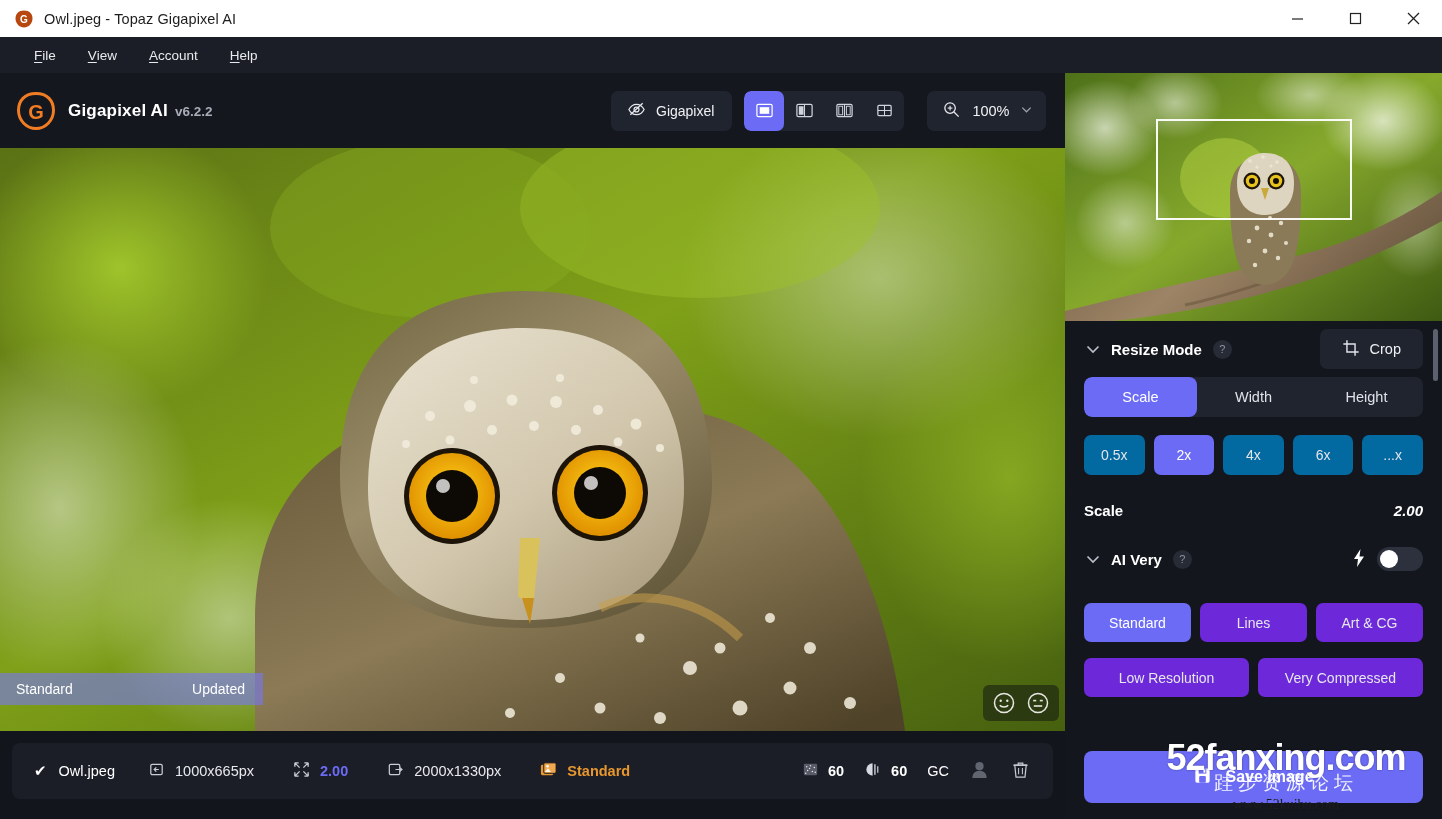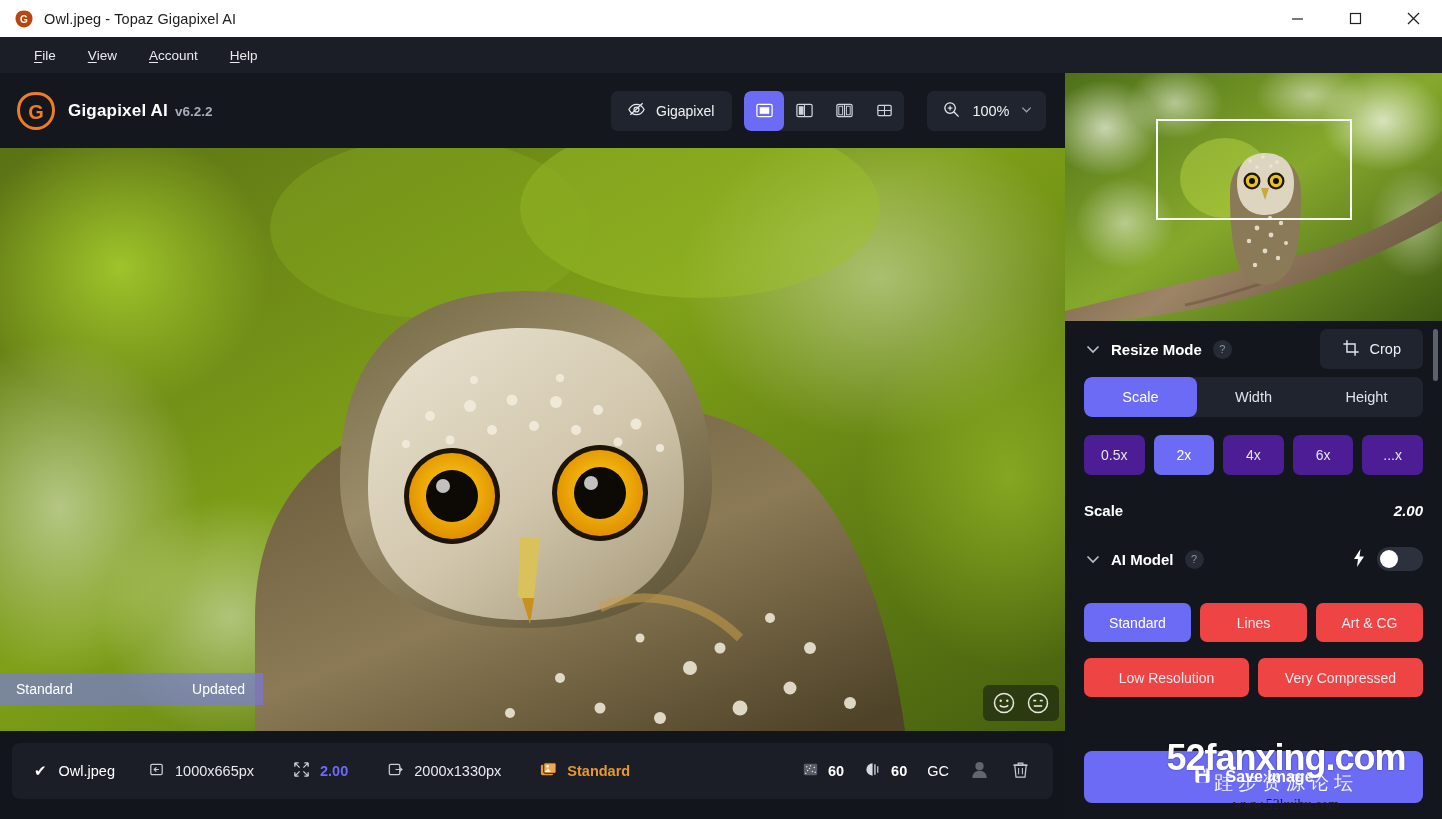--- a/index.html
+++ b/index.html
@@ -157,21 +157,21 @@
   .seg {
     display: flex; background: #20242e; border-radius: 8px; height: 40px; overflow: hidden;
   }
   .seg-btn {
     flex: 1; display: flex; align-items: center; justify-content: center;
     color: #dfe2e8; font-size: 14.5px; cursor: pointer; border-radius: 8px;
   }
   .seg-btn.active { background: #6b6bf5; color: #fff; }
   .scalerow { display: flex; gap: 9px; margin-top: 18px; }
   .scale-btn {
-    flex: 1; height: 40px; background: #4c1d95; border-radius: 7px;
+    flex: 1; height: 40px; background: #0369a1; border-radius: 7px;
     display: flex; align-items: center; justify-content: center;
     color: #e3e5eb; font-size: 14px; cursor: pointer;
   }
   .scale-btn.active { background: #6b6bf5; color: #fff; }
   .kv {
     display: flex; align-items: center; justify-content: space-between;
     margin-top: 27px;
   }
   .kv-k { color: #fff; font-size: 15px; font-weight: bold; }
   .kv-v { color: #fff; font-size: 15px; font-weight: bold; font-style: italic; }
@@ -180,21 +180,21 @@
   .toggle {
     width: 46px; height: 24px; border-radius: 12px; background: #2c313d;
     position: relative; cursor: pointer;
   }
   .toggle .knob {
     position: absolute; left: 3px; top: 3px; width: 18px; height: 18px;
     border-radius: 50%; background: #fff;
   }
   .modelrow { display: flex; gap: 9px; margin-top: 16px; }
   .model-btn {
-    flex: 1; height: 39px; background: #ef4444; border-radius: 7px;
+    flex: 1; height: 39px; background: #6d28d9; border-radius: 7px;
     display: flex; align-items: center; justify-content: center;
     color: #e5e7ed; font-size: 14px; cursor: pointer; white-space: nowrap;
   }
   .model-btn.active { background: #6b6bf5; color: #fff; }
   .panel-bar {
     position: absolute; right: 4px; top: 8px; width: 5px; height: 52px;
     background: #5c616e; border-radius: 3px;
   }
   .save-zone {
     position: absolute; left: 0; bottom: 0; width: 377px; height: 84px;
@@ -681,21 +681,21 @@
         <span class="kv-k">Scale</span>
         <span class="kv-v">2.00</span>
       </div>
 
       <div class="sec-head" style="margin-top:12px;">
         <span class="chev">
           <svg width="18" height="18" viewBox="0 0 18 18">
               <path d="M3.5 6.5 L9 12 L14.5 6.5" fill="none" stroke="#b9bec9" stroke-width="1.7"></path>
             </svg>
         </span>
-        <span class="sec-title">AI Model</span>
+        <span class="sec-title">AI Very</span>
         <span class="qmark">?</span>
         <div class="toggle-wrap">
           <span class="bolt">
             <svg width="16" height="18" viewBox="0 0 14 18">
                 <path d="M8.5 0 L2 10 H6 L5 18 L12 7.5 H7.5 Z" fill="#ffffff"></path>
               </svg>
           </span>
           <span class="toggle">
             <span class="knob"></span>
           </span>

